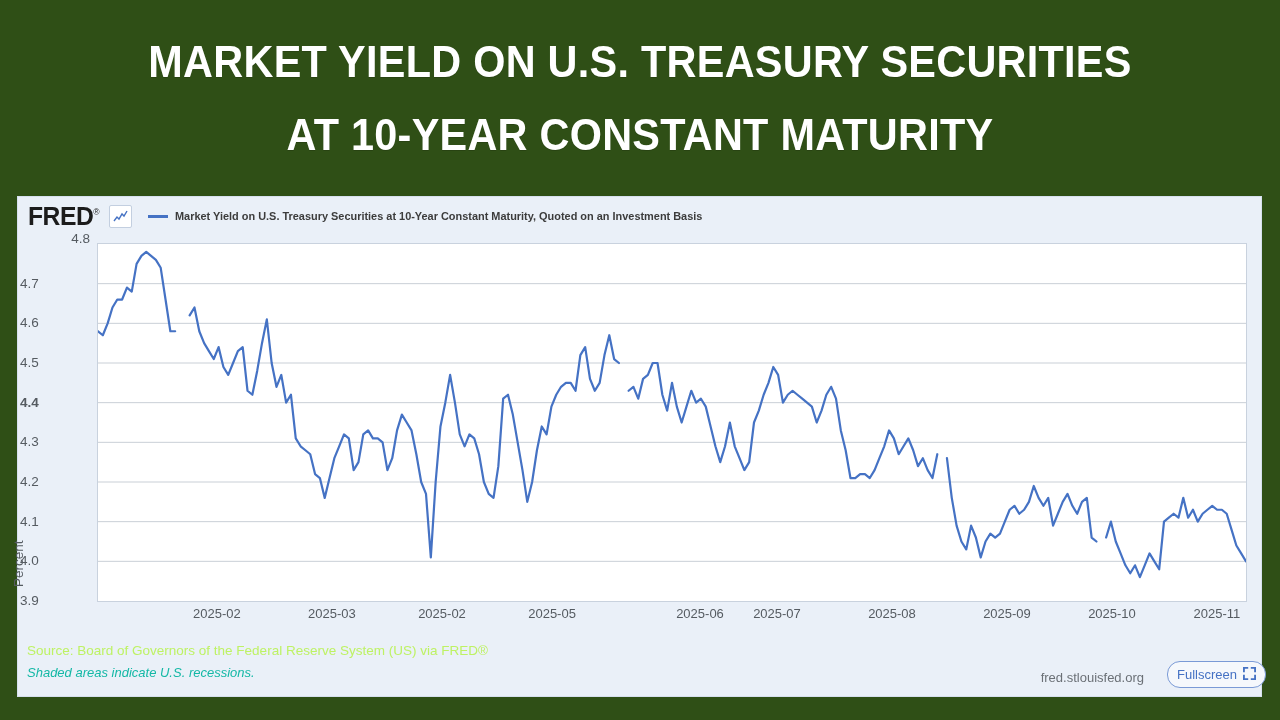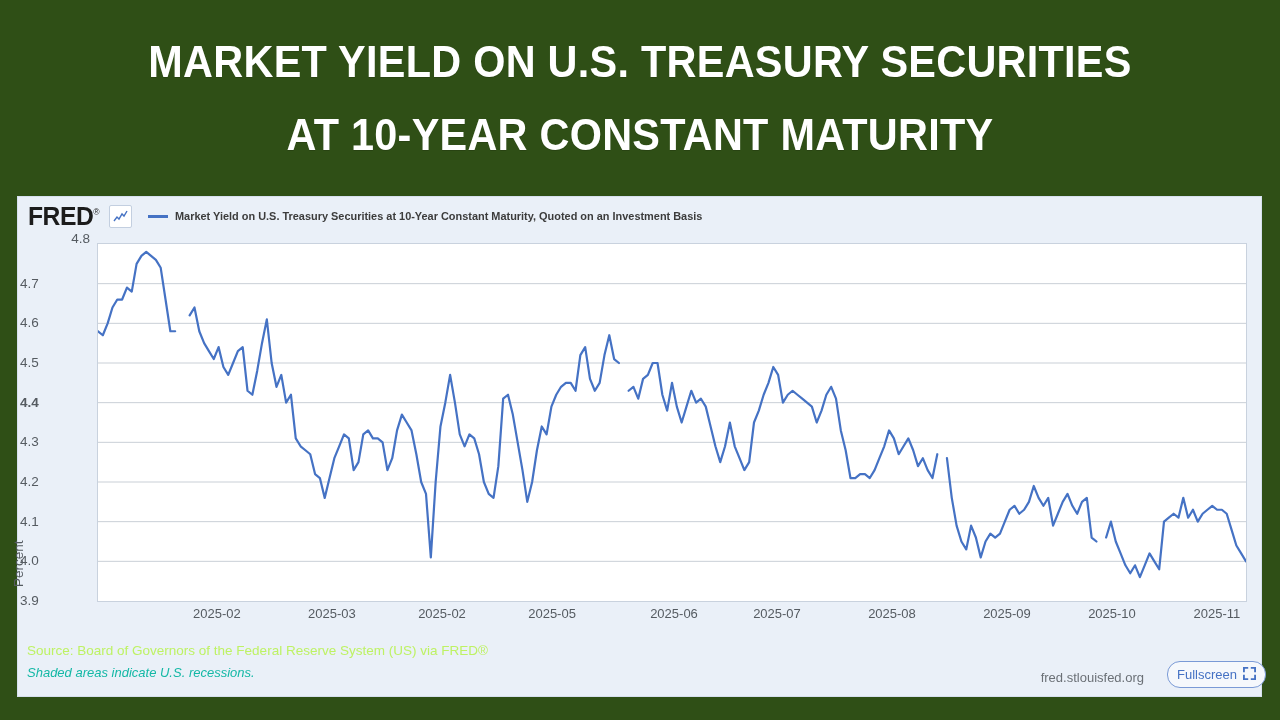--- a/index.html
+++ b/index.html
@@ -267,21 +267,21 @@
         <polyline points="1008.12,293.53 1012.94,277.67 1017.76,297.50 1022.59,309.40 1027.41,321.30 1032.24,329.23 1037.06,321.30 1041.88,333.20 1046.71,321.30 1051.53,309.40 1056.35,317.33 1061.18,325.27 1066.00,277.67 1070.82,273.70 1075.65,269.73 1080.47,273.70 1085.29,253.87 1090.12,273.70 1094.94,265.77 1099.76,277.67 1104.59,269.73 1109.41,265.77 1114.24,261.80 1119.06,265.77 1123.88,265.77 1128.71,269.73 1133.53,285.60 1138.35,301.47 1143.18,309.40 1148.00,317.33" fill="none" stroke="#4572c4" stroke-width="2.2" stroke-linejoin="round" stroke-linecap="round"></polyline>
       </svg>
   </div>
 </div>
 
 <div id="xtick-row">
     <div class="xtick" style="left: 119.945px;">2025-02</div>
     <div class="xtick" style="left: 234.945px;">2025-03</div>
     <div class="xtick" style="left: 345px;">2025-02</div>
     <div class="xtick" style="left: 455.055px;">2025-05</div>
-    <div class="xtick" style="left: 577px;">2025-06</div>
+    <div class="xtick" style="left: 603px;">2025-06</div>
     <div class="xtick" style="left: 679.995px;">2025-07</div>
     <div class="xtick" style="left: 794.995px;">2025-08</div>
     <div class="xtick" style="left: 909.995px;">2025-09</div>
     <div class="xtick" style="left: 1014.99px;">2025-10</div>
     <div class="xtick" style="left: 1119.98px;">2025-11</div>
   </div>
 
 <div id="source-line">Source: Board of Governors of the Federal Reserve System (US) via FRED®</div>
 <div id="recession-note">Shaded areas indicate U.S. recessions.</div>
 <div id="fred-url">fred.stlouisfed.org</div>

